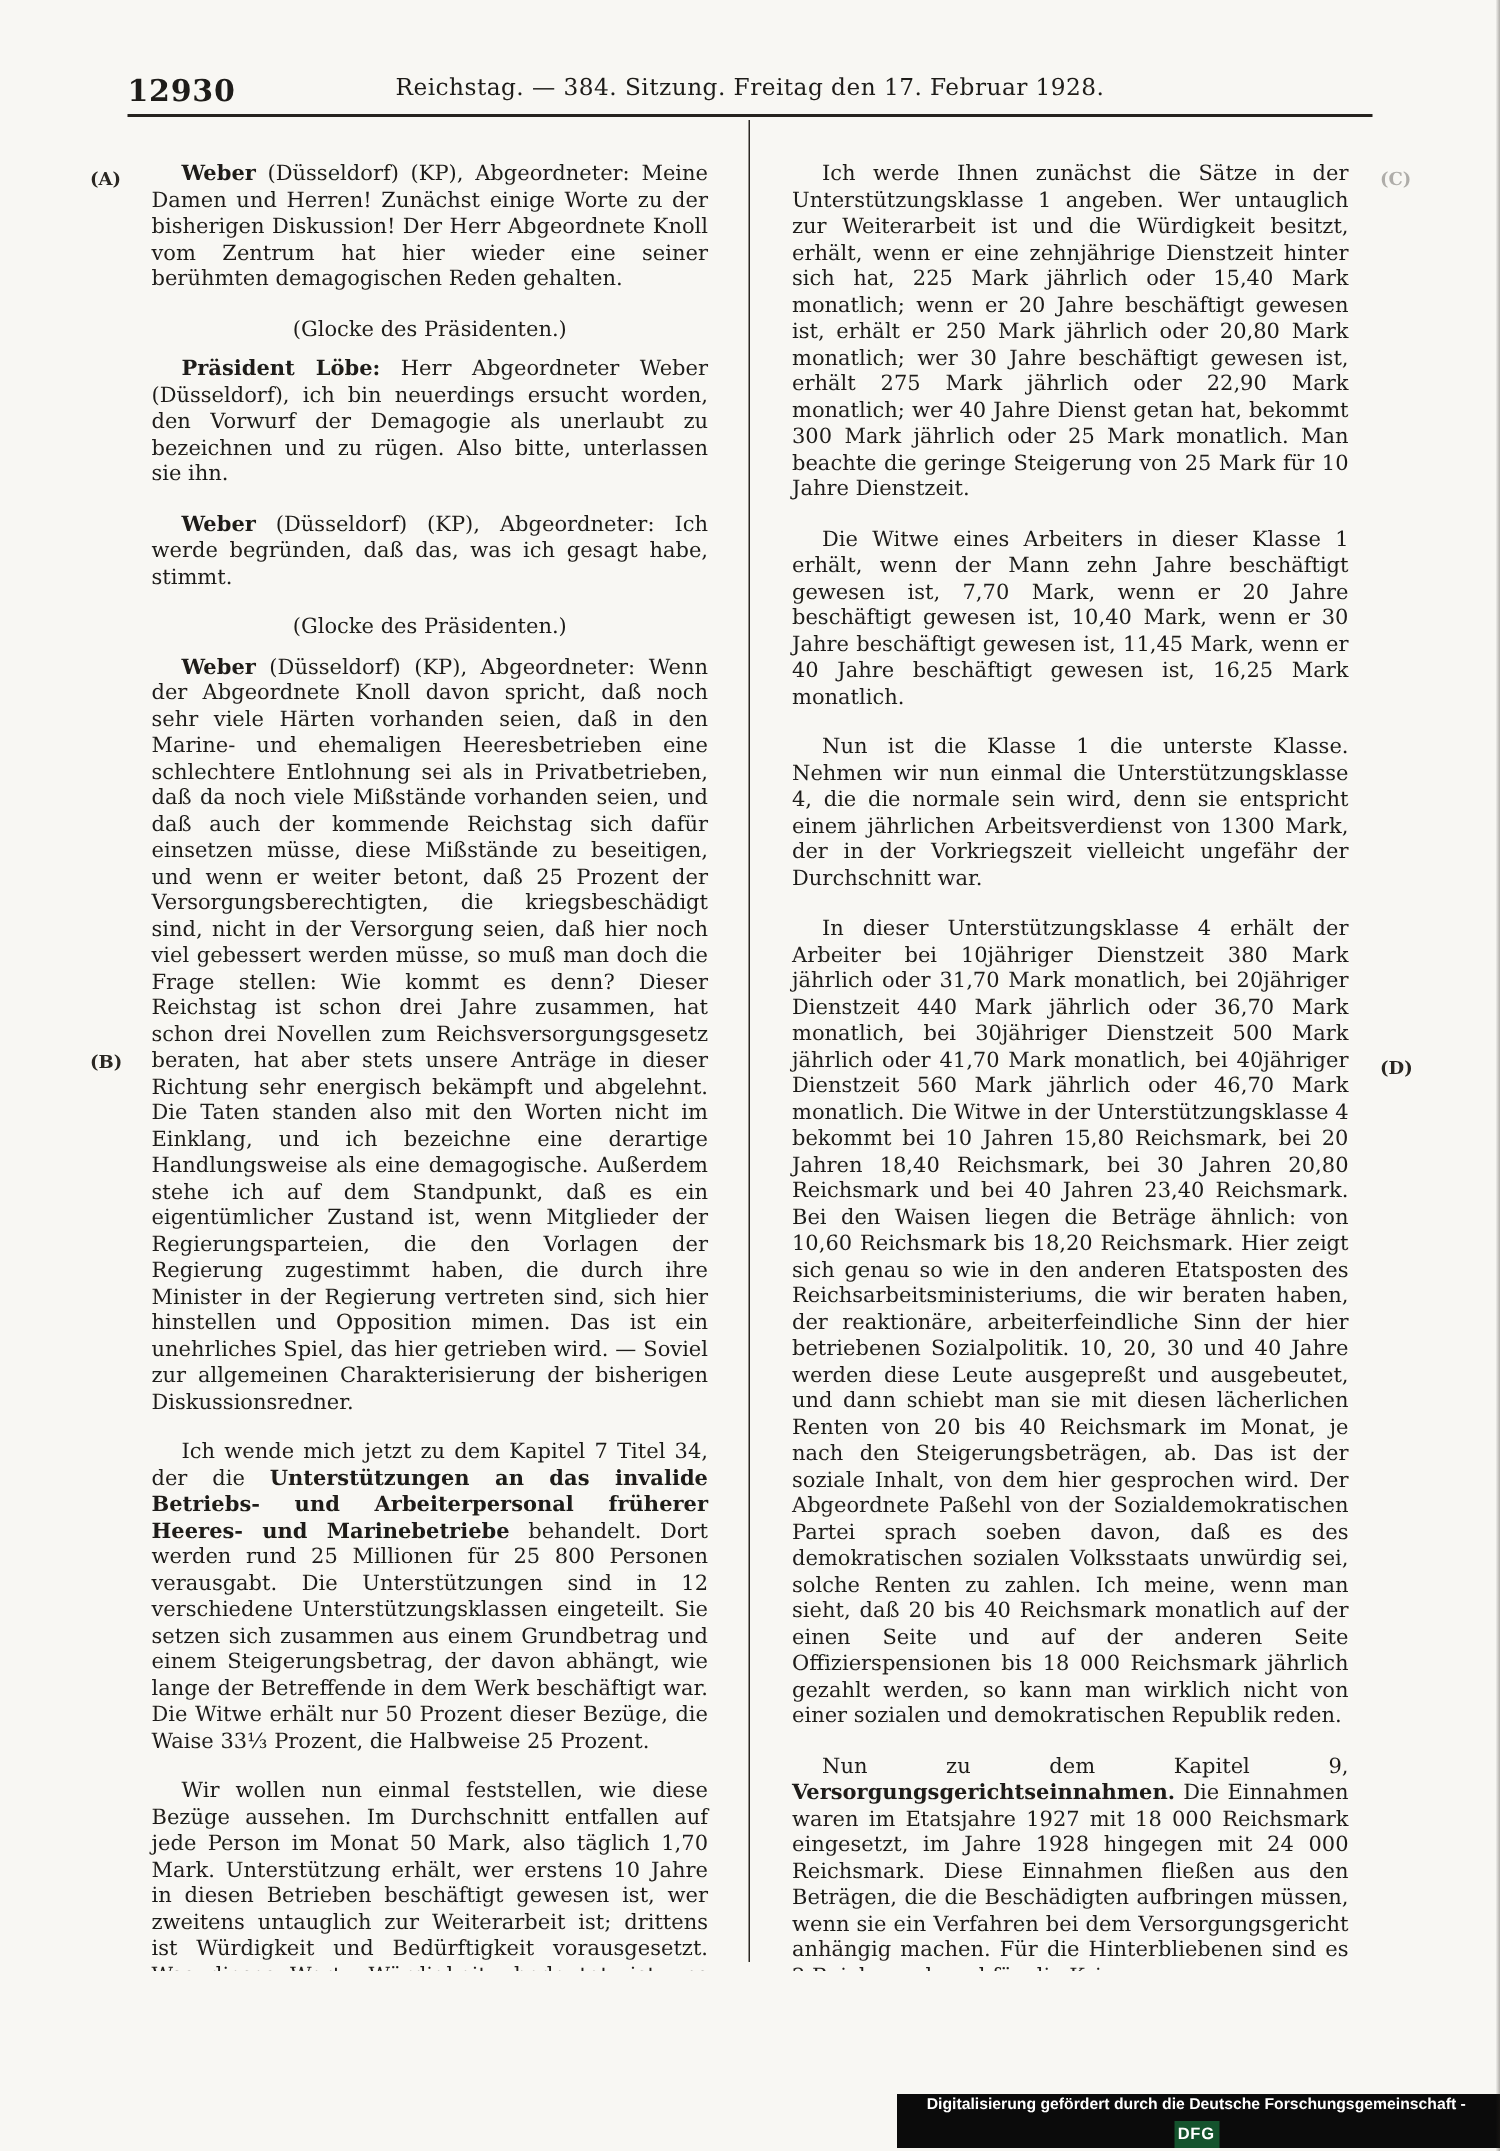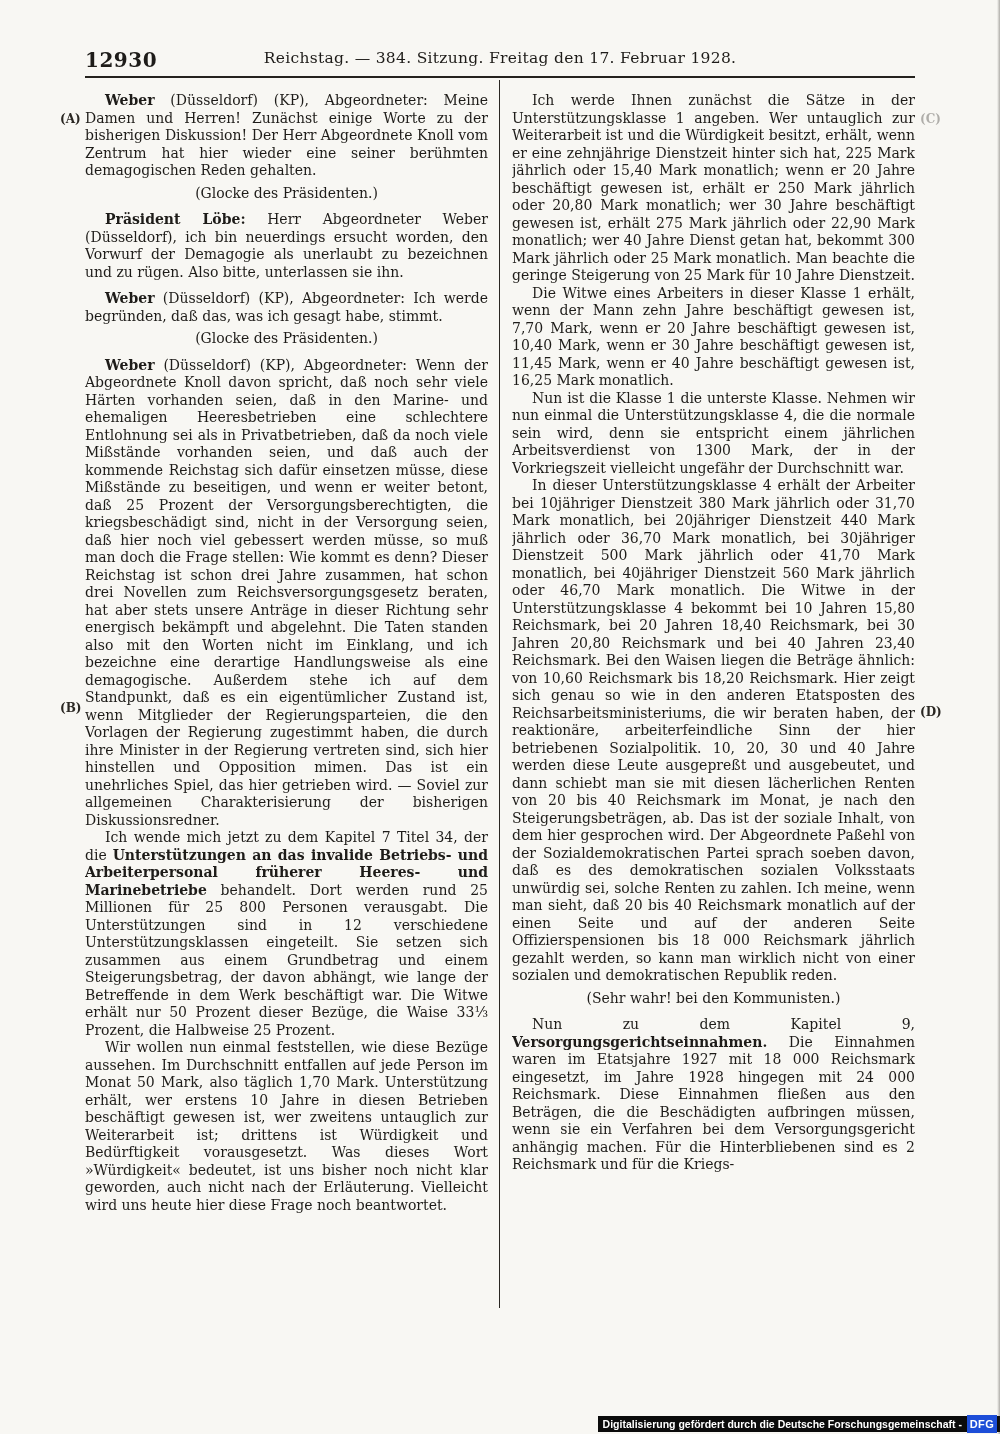--- a/index.html
+++ b/index.html
@@ -67,21 +67,21 @@
     width: 403px;
     height: 1222px;
     overflow: hidden;
     font-size: 14px;
     line-height: 17.5px;
     text-align: justify;
   }
   .col-left  { left: 85px; }
   .col-right { left: 512px; }
   .para {
-    margin: 0;
+    margin: 16px;
     text-indent: 20px;
   }
   .mt { margin-top: 9px; }
   .spk { font-weight: 700; }
   .inb { font-weight: 700; }
   .stage {
     margin: 5px 0;
     text-align: center;
     text-indent: 0;
   }
@@ -93,41 +93,42 @@
   }
   .marker-a { left: 60px;  top: 112px; }
   .marker-b { left: 60px;  top: 701px; }
   .marker-c { left: 920px; top: 112px; opacity: 0.35; }
   .marker-d { left: 920px; top: 705px; }
   .footer-bar {
     position: absolute;
     bottom: 2px;
     right: 0;
     left: 598px;
-    height: 16px;
+    height: 36px;
     background: #0b0b0b;
     display: flex;
     align-items: center;
     justify-content: flex-end;
     gap: 5px;
     padding-right: 3px;
     box-sizing: border-box;
+    flex-direction: column;
   }
   .footer-text {
     color: #ffffff;
     font-family: "Liberation Sans", "DejaVu Sans", sans-serif;
     font-size: 10.5px;
     font-weight: 700;
     white-space: nowrap;
   }
   .dfg-logo {
     display: inline-flex;
     align-items: center;
     justify-content: center;
-    background: #1d4ed8;
+    background: #14532d;
     color: #ffffff;
     font-family: "Liberation Sans", "DejaVu Sans", sans-serif;
     font-size: 11px;
     font-weight: 700;
     width: 30px;
     height: 18px;
     letter-spacing: 0.5px;
   }
 </style>
 </head>
@@ -156,21 +157,20 @@
     <p class="para mt"><b class="spk">Weber</b><span> (Düsseldorf) (KP), Abgeordneter: Wenn der Abgeordnete Knoll davon spricht, daß noch sehr viele Härten vorhanden seien, daß in den Marine- und ehemaligen Heeresbetrieben eine schlechtere Entlohnung sei als in Privatbetrieben, daß da noch viele Mißstände vorhanden seien, und daß auch der kommende Reichstag sich dafür einsetzen müsse, diese Mißstände zu beseitigen, und wenn er weiter betont, daß 25 Prozent der Versorgungsberechtigten, die kriegsbeschädigt sind, nicht in der Versorgung seien, daß hier noch viel gebessert werden müsse, so muß man doch die Frage stellen: Wie kommt es denn? Dieser Reichstag ist schon drei Jahre zusammen, hat schon drei Novellen zum Reichsversorgungsgesetz beraten, hat aber stets unsere Anträge in dieser Richtung sehr energisch bekämpft und abgelehnt. Die Taten standen also mit den Worten nicht im Einklang, und ich bezeichne eine derartige Handlungsweise als eine demagogische. Außerdem stehe ich auf dem Standpunkt, daß es ein eigentümlicher Zustand ist, wenn Mitglieder der Regierungsparteien, die den Vorlagen der Regierung zugestimmt haben, die durch ihre Minister in der Regierung vertreten sind, sich hier hinstellen und Opposition mimen. Das ist ein unehrliches Spiel, das hier getrieben wird. — Soviel zur allgemeinen Charakterisierung der bisherigen Diskussionsredner.</span></p>
     <p class="para"><span>Ich wende mich jetzt zu dem Kapitel 7 Titel 34, der die </span><b class="inb">Unterstützungen an das invalide Betriebs- und Arbeiterpersonal früherer Heeres- und Marinebetriebe</b><span> behandelt. Dort werden rund 25 Millionen für 25 800 Personen verausgabt. Die Unterstützungen sind in 12 verschiedene Unterstützungsklassen eingeteilt. Sie setzen sich zusammen aus einem Grundbetrag und einem Steigerungsbetrag, der davon abhängt, wie lange der Betreffende in dem Werk beschäftigt war. Die Witwe erhält nur 50 Prozent dieser Bezüge, die Waise 33⅓ Prozent, die Halbweise 25 Prozent.</span></p>
     <p class="para">Wir wollen nun einmal feststellen, wie diese Bezüge aussehen. Im Durchschnitt entfallen auf jede Person im Monat 50 Mark, also täglich 1,70 Mark. Unterstützung erhält, wer erstens 10 Jahre in diesen Betrieben beschäftigt gewesen ist, wer zweitens untauglich zur Weiterarbeit ist; drittens ist Würdigkeit und Bedürftigkeit vorausgesetzt. Was dieses Wort »Würdigkeit« bedeutet, ist uns bisher noch nicht klar geworden, auch nicht nach der Erläuterung. Vielleicht wird uns heute hier diese Frage noch beantwortet.</p>
   </div>
 
   <div class="col col-right">
     <p class="para">Ich werde Ihnen zunächst die Sätze in der Unterstützungsklasse 1 angeben. Wer untauglich zur Weiterarbeit ist und die Würdigkeit besitzt, erhält, wenn er eine zehnjährige Dienstzeit hinter sich hat, 225 Mark jährlich oder 15,40 Mark monatlich; wenn er 20 Jahre beschäftigt gewesen ist, erhält er 250 Mark jährlich oder 20,80 Mark monatlich; wer 30 Jahre beschäftigt gewesen ist, erhält 275 Mark jährlich oder 22,90 Mark monatlich; wer 40 Jahre Dienst getan hat, bekommt 300 Mark jährlich oder 25 Mark monatlich. Man beachte die geringe Steigerung von 25 Mark für 10 Jahre Dienstzeit.</p>
     <p class="para">Die Witwe eines Arbeiters in dieser Klasse 1 erhält, wenn der Mann zehn Jahre beschäftigt gewesen ist, 7,70 Mark, wenn er 20 Jahre beschäftigt gewesen ist, 10,40 Mark, wenn er 30 Jahre beschäftigt gewesen ist, 11,45 Mark, wenn er 40 Jahre beschäftigt gewesen ist, 16,25 Mark monatlich.</p>
     <p class="para">Nun ist die Klasse 1 die unterste Klasse. Nehmen wir nun einmal die Unterstützungsklasse 4, die die normale sein wird, denn sie entspricht einem jährlichen Arbeitsverdienst von 1300 Mark, der in der Vorkriegszeit vielleicht ungefähr der Durchschnitt war.</p>
     <p class="para">In dieser Unterstützungsklasse 4 erhält der Arbeiter bei 10jähriger Dienstzeit 380 Mark jährlich oder 31,70 Mark monatlich, bei 20jähriger Dienstzeit 440 Mark jährlich oder 36,70 Mark monatlich, bei 30jähriger Dienstzeit 500 Mark jährlich oder 41,70 Mark monatlich, bei 40jähriger Dienstzeit 560 Mark jährlich oder 46,70 Mark monatlich. Die Witwe in der Unterstützungsklasse 4 bekommt bei 10 Jahren 15,80 Reichsmark, bei 20 Jahren 18,40 Reichsmark, bei 30 Jahren 20,80 Reichsmark und bei 40 Jahren 23,40 Reichsmark. Bei den Waisen liegen die Beträge ähnlich: von 10,60 Reichsmark bis 18,20 Reichsmark. Hier zeigt sich genau so wie in den anderen Etatsposten des Reichsarbeitsministeriums, die wir beraten haben, der reaktionäre, arbeiterfeindliche Sinn der hier betriebenen Sozialpolitik. 10, 20, 30 und 40 Jahre werden diese Leute ausgepreßt und ausgebeutet, und dann schiebt man sie mit diesen lächerlichen Renten von 20 bis 40 Reichsmark im Monat, je nach den Steigerungsbeträgen, ab. Das ist der soziale Inhalt, von dem hier gesprochen wird. Der Abgeordnete Paßehl von der Sozialdemokratischen Partei sprach soeben davon, daß es des demokratischen sozialen Volksstaats unwürdig sei, solche Renten zu zahlen. Ich meine, wenn man sieht, daß 20 bis 40 Reichsmark monatlich auf der einen Seite und auf der anderen Seite Offizierspensionen bis 18 000 Reichsmark jährlich gezahlt werden, so kann man wirklich nicht von einer sozialen und demokratischen Republik reden.</p>
-    <p class="stage">(Sehr wahr! bei den Kommunisten.)</p>
     <p class="para mt"><span>Nun zu dem Kapitel 9, </span><b class="inb">Versorgungsgerichtseinnahmen.</b><span> Die Einnahmen waren im Etatsjahre 1927 mit 18 000 Reichsmark eingesetzt, im Jahre 1928 hingegen mit 24 000 Reichsmark. Diese Einnahmen fließen aus den Beträgen, die die Beschädigten aufbringen müssen, wenn sie ein Verfahren bei dem Versorgungsgericht anhängig machen. Für die Hinterbliebenen sind es 2 Reichsmark und für die Kriegs-</span></p>
   </div>
 
   <div class="footer-bar">
     <span class="footer-text">Digitalisierung gefördert durch die Deutsche Forschungsgemeinschaft -</span>
     <span class="dfg-logo">DFG</span>
   </div>
 
   <div class="scan-edge"></div>
 

